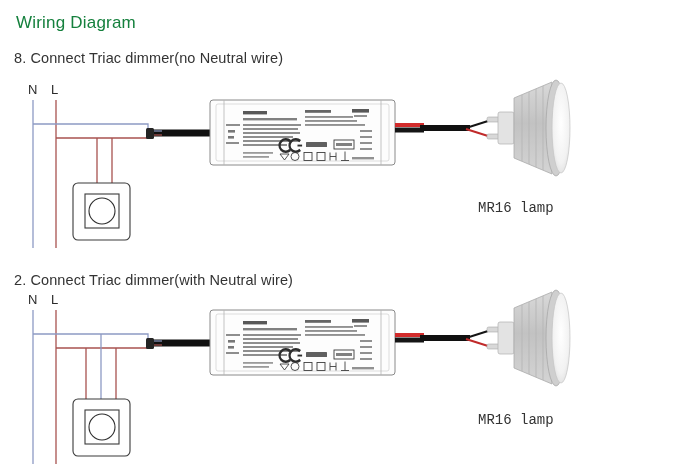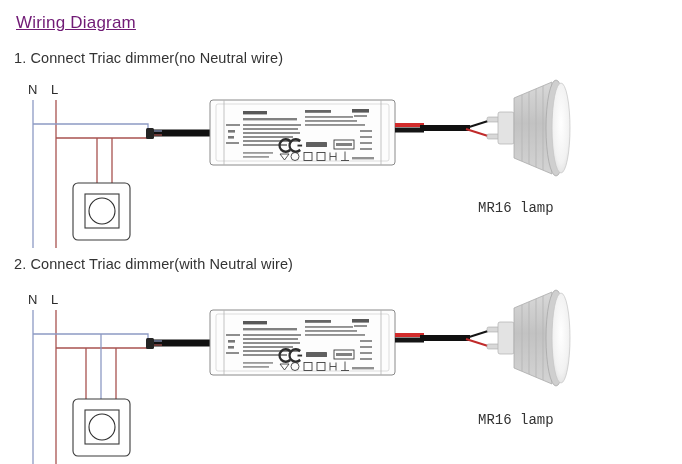--- a/index.html
+++ b/index.html
@@ -18,34 +18,33 @@
   .page {
     position: relative;
     width: 682px;
     height: 464px;
   }
   .title {
     position: absolute;
     left: 16px;
     top: 13px;
     font-size: 17px;
-    color: #701a75;
+    color: #15803d;
     letter-spacing: 0.2px;
     font-weight: 400;
-    text-decoration: underline;
   }
   .step-heading {
     position: absolute;
     font-size: 14.5px;
     color: #333333;
     letter-spacing: 0.1px;
     white-space: nowrap;
   }
   .step1-heading { left: 14px; top: 50px; }
-  .step2-heading { left: 14px; top: 256px; }
+  .step2-heading { left: 14px; top: 272px; }
   .lamp-caption {
     position: absolute;
     font-size: 14px;
     color: #333333;
     white-space: nowrap;
     font-family: Liberation Mono, monospace;
   }
   .lamp1-caption { left: 478px; top: 200px; }
   .lamp2-caption { left: 478px; top: 412px; }
   .diagram {
@@ -66,21 +65,21 @@
     fill: #333333;
   }
 </style>
 </head>
 <body>
 
 <div class="page">
 
   <div class="title">Wiring Diagram</div>
 
-  <div class="step-heading step1-heading">1. Connect Triac dimmer(no Neutral wire)</div>
+  <div class="step-heading step1-heading">8. Connect Triac dimmer(no Neutral wire)</div>
   <div class="step-heading step2-heading">2. Connect Triac dimmer(with Neutral wire)</div>
 
   <div class="lamp-caption lamp1-caption">MR16 lamp</div>
   <div class="lamp-caption lamp2-caption">MR16 lamp</div>
 
   <svg class="diagram diagram-1" width="682" height="170" viewBox="0 0 682 170">
     <defs>
       <linearGradient id="lampBody1" x1="0" y1="0" x2="0" y2="1">
         <stop offset="0" stop-color="#d9d9d9"></stop>
         <stop offset="0.45" stop-color="#c2c2c2"></stop>

